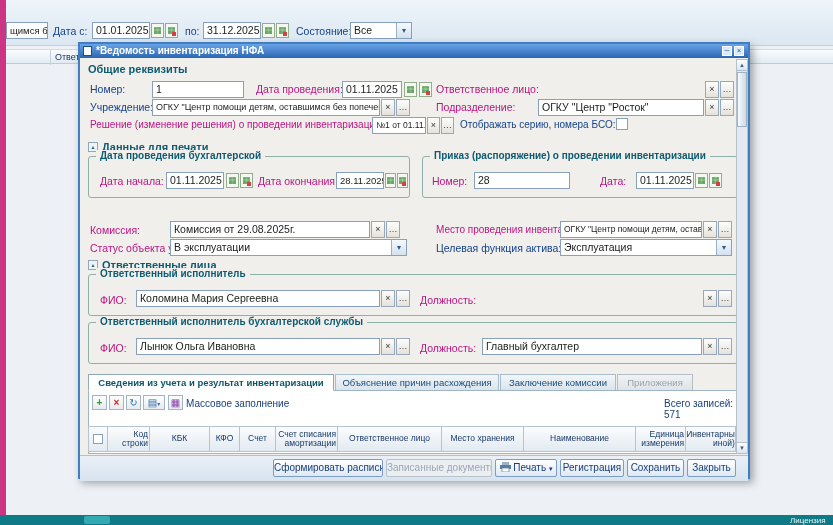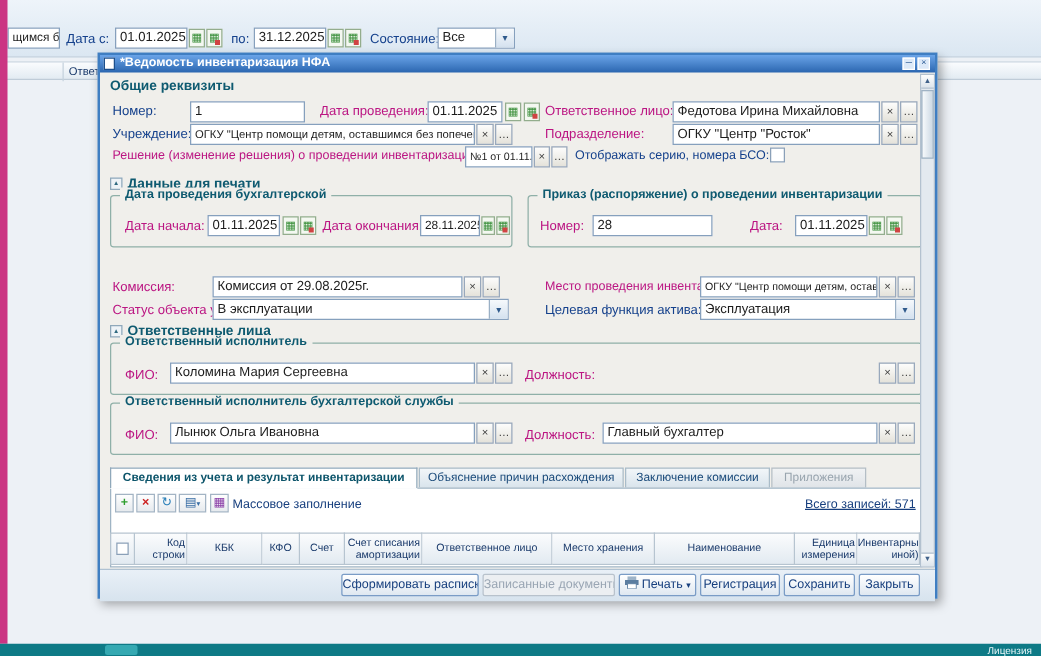--- a/index.html
+++ b/index.html
@@ -76,21 +76,20 @@
 
     <div class="sect" style="left:8px;top:5px;">Общие реквизиты</div>
 
     <div class="lbl" style="left:10px;top:25px;">Номер:</div>
     <div class="fld" style="left:72px;top:23px;width:92px;">1</div>
     <div class="lblr" style="left:176px;top:25px;">Дата проведения:</div>
     <div class="fld" style="left:262px;top:23px;width:60px;">01.11.2025</div>
     <div class="cal" style="left:324px;top:24px;">▦</div>
     <div class="cal cal2" style="left:339px;top:24px;">▦</div>
     <div class="lblr" style="left:356px;top:25px;">Ответственное лицо:</div>
-    <div class="fld" style="left:458px;top:23px;width:166px;">Федотова  Ирина Михайловна</div>
     <div class="sq" style="left:625px;top:23px;">×</div>
     <div class="sq" style="left:640px;top:23px;">…</div>
 
     <div class="lbl" style="left:10px;top:43px;">Учреждение:</div>
     <div class="fld" style="left:72px;top:41px;width:228px;font-size:9px;">ОГКУ "Центр помощи детям, оставшимся без попечения  родителей, "Р</div>
     <div class="sq" style="left:301px;top:41px;">×</div>
     <div class="sq" style="left:316px;top:41px;">…</div>
     <div class="lblr" style="left:356px;top:43px;">Подразделение:</div>
     <div class="fld" style="left:458px;top:41px;width:166px;">ОГКУ "Центр "Росток"</div>
     <div class="sq" style="left:625px;top:41px;">×</div>
@@ -176,21 +175,21 @@
     <div class="tab dis" style="left:537px;top:316px;width:76px;">Приложения</div>
 
     <div class="abs" style="left:8px;top:332px;width:650px;height:64px;background:#fff;border:1px solid #9fb4c4;"></div>
 
     <div class="tbtn" style="left:12px;top:337px;color:#2e9e2e;font-weight:bold;">+</div>
     <div class="tbtn" style="left:29px;top:337px;color:#cc2222;font-weight:bold;">×</div>
     <div class="tbtn" style="left:46px;top:337px;color:#2a7fb8;">↻</div>
     <div class="tbtn" style="left:63px;top:337px;width:22px;color:#3a6ea5;">▤<span style="font-size:6px;">▾</span></div>
     <div class="tbtn" style="left:88px;top:337px;color:#8b3fa8;">▦</div>
     <div class="abs" style="left:106px;top:340px;font-size:10px;color:#173f7e;">Массовое заполнение</div>
-    <div class="abs" style="left:564px;top:340px;font-size:10px;color:#173f7e;text-decoration:underline;">Всего записей: 571</div>
+    <div class="abs" style="left:584px;top:340px;font-size:10px;color:#173f7e;">Всего записей: 571</div>
 
     <div class="th" style="left:8px;width:20px;top:368px;border-left:1px solid #b6c4d0;">
       <span class="chk" style="position:static;width:10px;height:10px;display:inline-block;"></span>
     </div>
     <div class="th" style="left:28px;width:42px;top:368px;">Код строки</div>
     <div class="th" style="left:70px;width:60px;top:368px;">КБК</div>
     <div class="th" style="left:130px;width:30px;top:368px;">КФО</div>
     <div class="th" style="left:160px;width:36px;top:368px;">Счет</div>
     <div class="th" style="left:196px;width:62px;top:368px;">Счет списания амортизации</div>
     <div class="th" style="left:258px;width:104px;top:368px;">Ответственное лицо</div>

